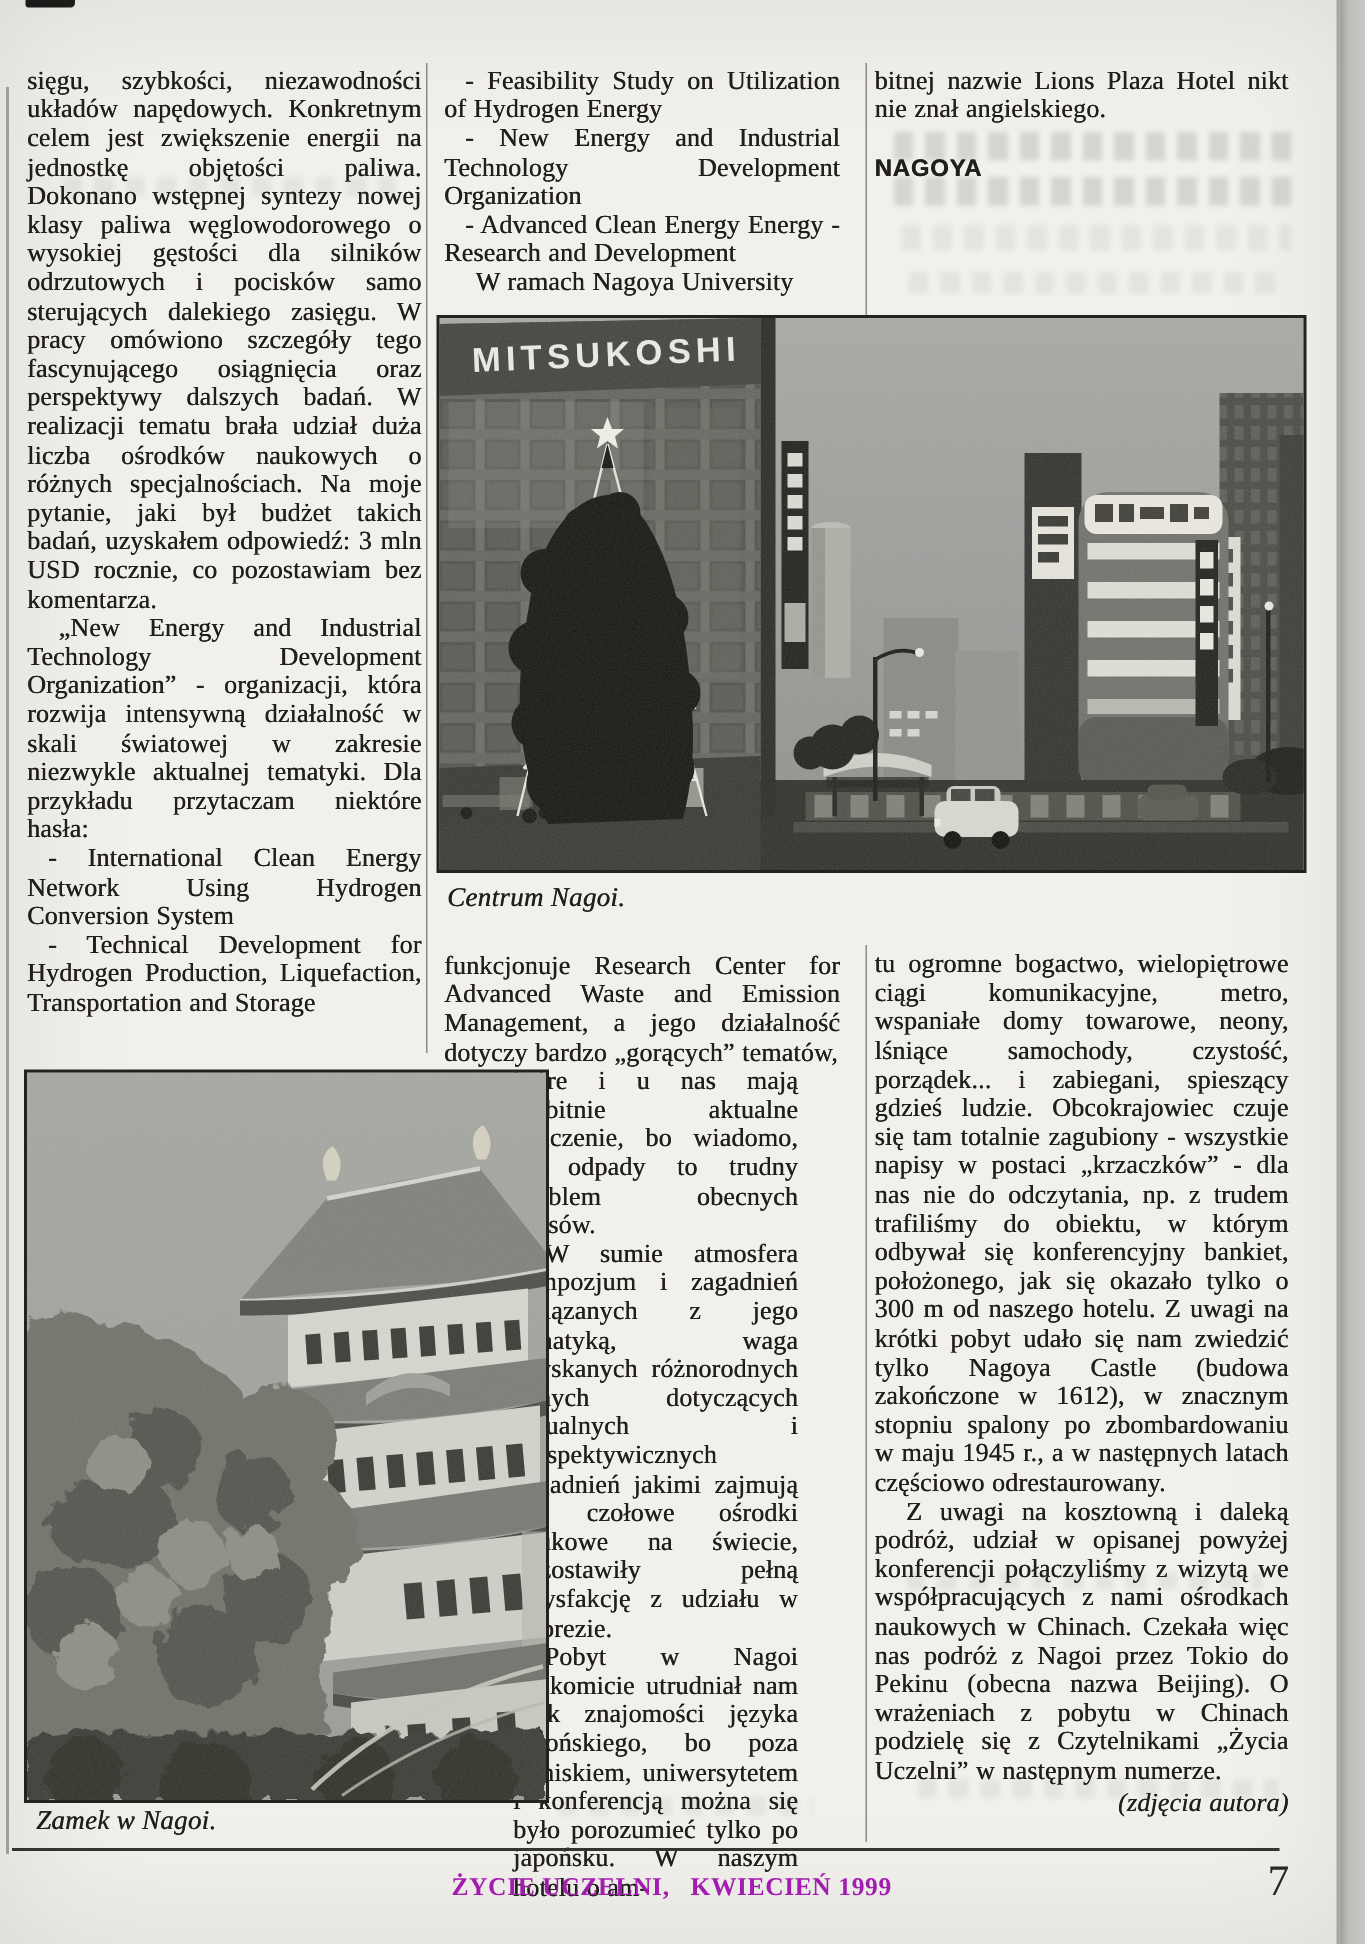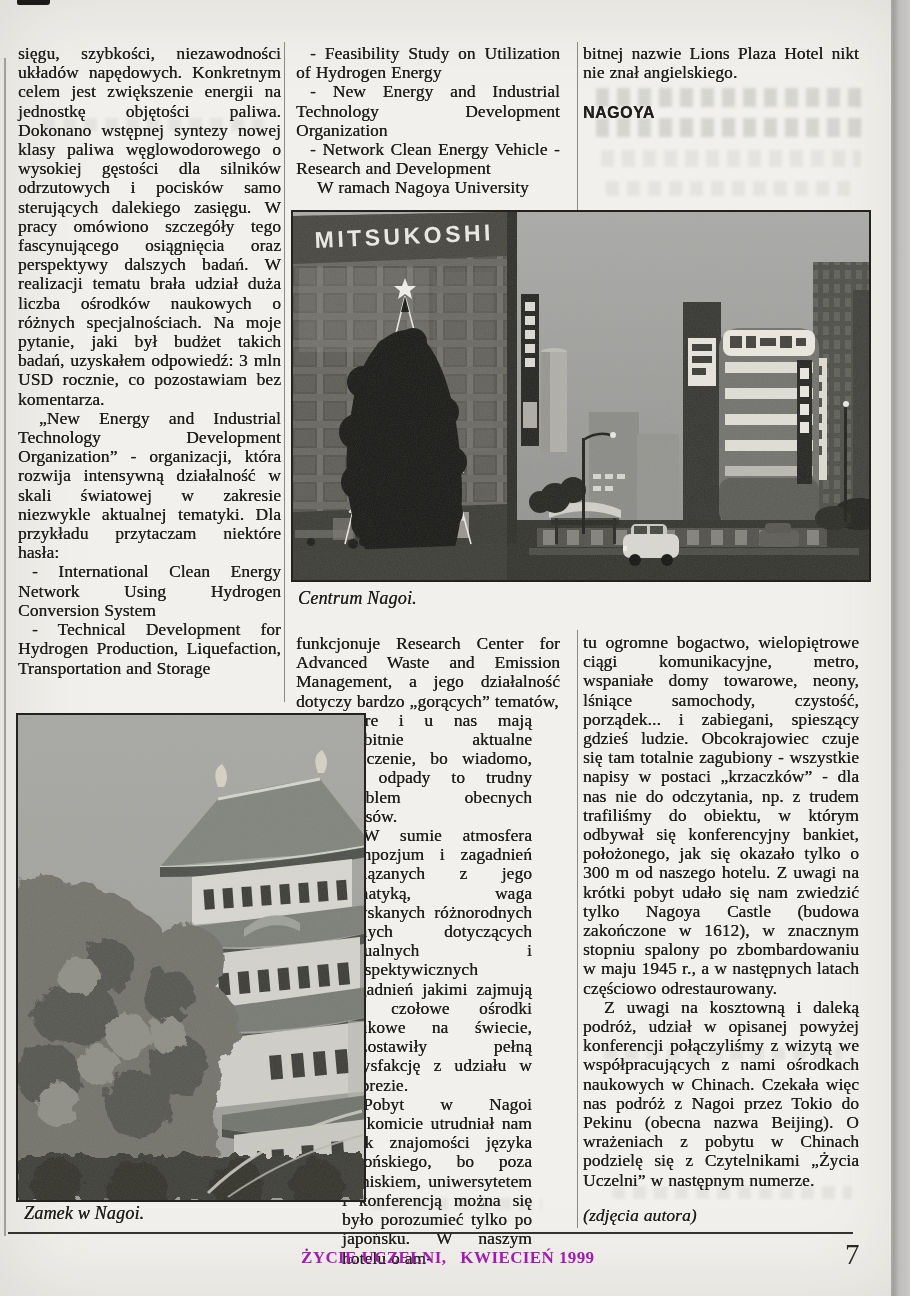--- a/index.html
+++ b/index.html
@@ -29,21 +29,21 @@
   .mid-top{left:296px;top:44px;width:264px;}
   .right-col-top{left:583px;top:44px;width:276px;}
   .right-col-bottom{left:583px;top:633px;width:276px;}
   .mid-bottom{left:296px;top:634px;width:264px;}
   .mid-bottom .narrow{margin-left:46px;width:190px;}
   .nagoya-heading{
     font-family:"Liberation Sans","DejaVu Sans",sans-serif;
     font-weight:bold;font-size:16px;text-align:left;
     margin:21px 0 12px 0;letter-spacing:.5px;text-indent:0;
   }
-  .credit{text-align:left;font-style:italic;margin-top:16px;}
+  .credit{text-align:right;font-style:italic;margin-top:2px;}
   .caption{position:absolute;font-style:italic;font-size:18px;letter-spacing:.2px;
            text-shadow:.25px 0 0 currentColor;}
   .city-caption{left:298px;top:588px;}
   .castle-caption{left:24px;top:1203px;}
   
   .photo{position:absolute;outline:2px solid #23221f;background:#8f908d;}
   .city-photo{left:293px;top:212px;width:576px;height:368px;}
   .castle-photo{left:18px;top:715px;width:346px;height:485px;}
   .photo svg{display:block;}
   
@@ -82,21 +82,21 @@
   <div class="col left-col">
     <p class="para">sięgu, szybkości, niezawodności układów napędowych. Konkretnym celem jest zwiększenie energii na jednostkę objętości paliwa. Dokonano wstępnej syntezy nowej klasy paliwa węglowodorowego o wysokiej gęstości dla silników odrzutowych i pocisków samo sterujących dalekiego zasięgu. W pracy omówiono szczegóły tego fascynującego osiągnięcia oraz perspektywy dalszych badań. W realizacji tematu brała udział duża liczba ośrodków naukowych o różnych specjalnościach. Na moje pytanie, jaki był budżet takich badań, uzyskałem odpowiedź: 3 mln USD rocznie, co pozostawiam bez komentarza.</p>
     <p class="para indent">„New Energy and Industrial Technology Development Organization” - organizacji, która rozwija intensywną działalność w skali światowej w zakresie niezwykle aktualnej tematyki. Dla przykładu przytaczam niektóre hasła:</p>
     <p class="para item">- International Clean Energy Network Using Hydrogen Conversion System</p>
     <p class="para item">- Technical Development for Hydrogen Production, Liquefaction, Transportation and Storage</p>
   </div>
 
   <div class="col mid-top">
     <p class="para item">- Feasibility Study on Utilization of Hydrogen Energy</p>
     <p class="para item">- New Energy and Industrial Technology Development Organization</p>
-    <p class="para item">- Network Clean Energy Vehicle - Research and Development</p>
+    <p class="para item">- Advanced Clean Energy Energy - Research and Development</p>
     <p class="para indent">W ramach Nagoya University</p>
   </div>
 
   <div class="col right-col-top">
     <p class="para">bitnej nazwie Lions Plaza Hotel nikt nie znał angielskiego.</p>
     <p class="para nagoya-heading">NAGOYA</p>
   </div>
 
   <div class="photo city-photo">
     <svg width="576" height="368" viewBox="0 0 576 368" xmlns="http://www.w3.org/2000/svg">

